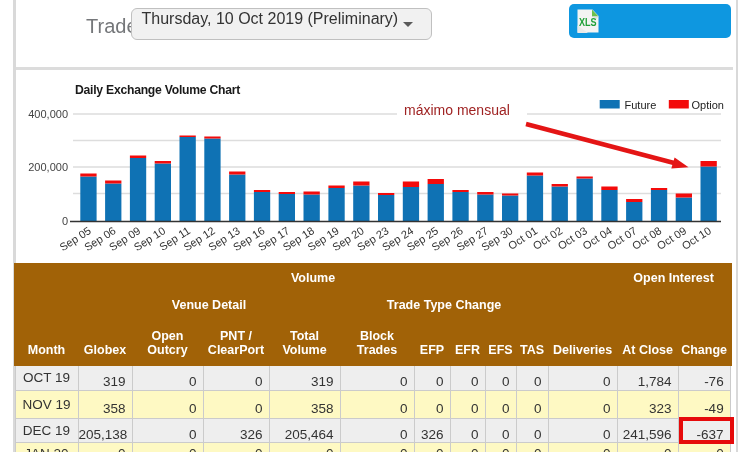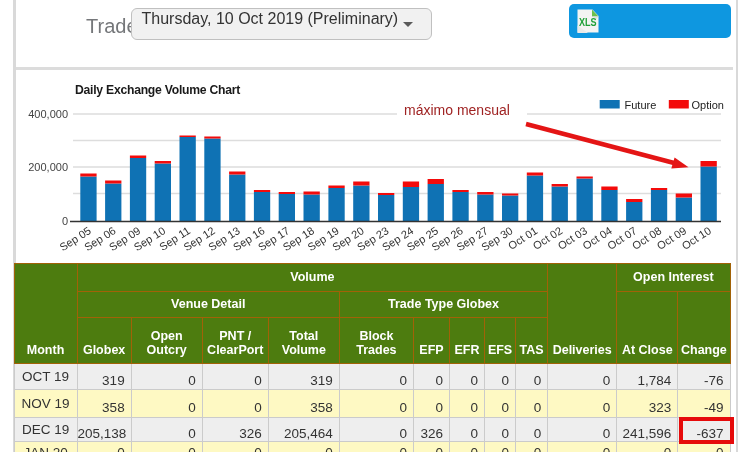--- a/index.html
+++ b/index.html
@@ -15,22 +15,22 @@
 #ddtext{position:absolute;left:9.5px;top:1px;font-size:16px;color:#333;}
 #ddcaret{position:absolute;left:271px;top:13.5px;width:0;height:0;
   border-left:5.5px solid transparent;border-right:5.5px solid transparent;
   border-top:5.3px solid #5a5a5a;}
 #btn{position:absolute;left:557px;top:3.5px;width:162px;height:34px;background:#0e97e0;
   border-radius:5px;margin-left:12px;}
 #btntext{position:absolute;left:38px;top:7px;font-size:16.5px;font-weight:bold;color:#fff;}
 #xls{position:absolute;left:7.5px;top:5px;width:22px;height:24px;}
 table{border-collapse:collapse;table-layout:fixed;position:absolute;left:13.5px;top:262.5px;
   width:717px;font-family:"Liberation Sans", sans-serif;}
-th{background:#4d7c0f;color:#fff;font-size:12.5px;font-weight:bold;
-  border:1px solid #a16207;padding:0;line-height:14.5px;}
+th{background:#a16207;color:#fff;font-size:12.5px;font-weight:bold;
+  border:3px solid #a16207;padding:0;line-height:14.5px;}
 th.bot{vertical-align:bottom;padding-bottom:5px;margin-top:40px;}
 td{font-size:13.5px;color:#333;border:1.5px solid #cbcbcb;text-align:right;
   padding:8px 6px 0 0;}
 td.m{text-align:center;padding:1px;}
 tr.gray td{background:#eeeeee;}
 tr.white td{background:#fef9c3;}
 tr.h1{height:28px;}
 tr.h2{height:26px;}
 tr.h3{height:46px;}
 tr.d1{height:26px;}
@@ -174,21 +174,21 @@
 </colgroup>
 <tbody>
       <tr class="h1">
         <th rowspan="3" class="bot">Month</th>
         <th colspan="9">Volume</th>
         <th rowspan="3" class="bot">Deliveries</th>
         <th colspan="2">Open Interest</th>
       </tr>
 <tr class="h2">
         <th colspan="4">Venue Detail</th>
-        <th colspan="5">Trade Type Globex</th>
+        <th colspan="5">Trade Type Change</th>
         <th rowspan="2" class="bot">At Close</th>
         <th rowspan="2" class="bot">Change</th>
       </tr>
 <tr class="h3">
         <th class="bot">Globex</th>
         <th class="bot">Open<br>Outcry</th>
         <th class="bot">PNT /<br>ClearPort</th>
         <th class="bot">Total<br>Volume</th>
         <th class="bot">Block<br>Trades</th>
         <th class="bot">EFP</th>

